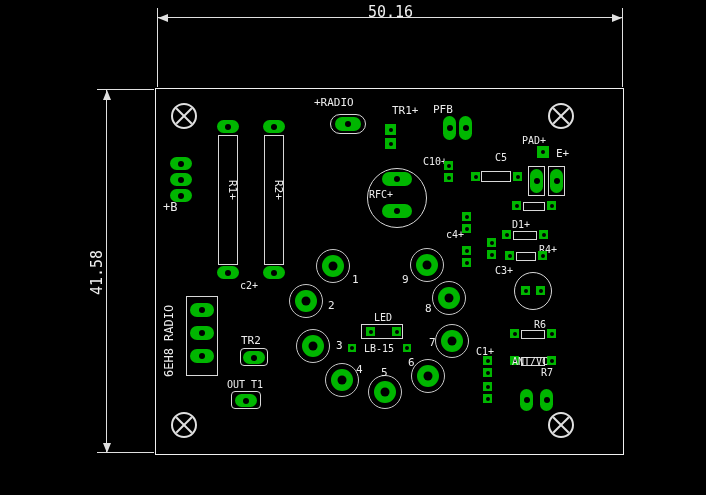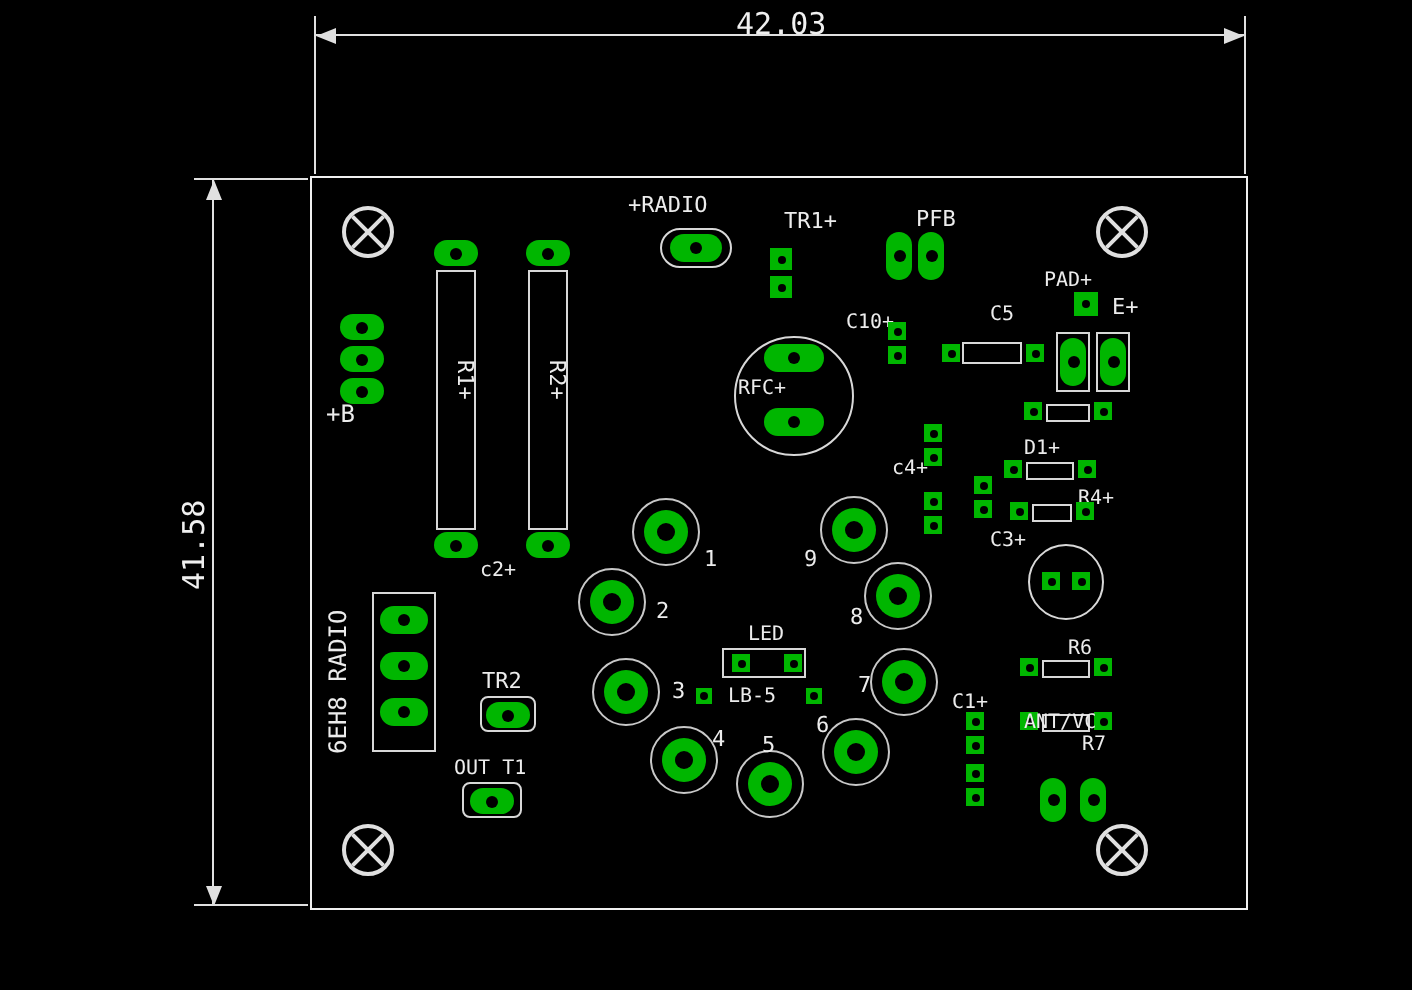--- a/index.html
+++ b/index.html
@@ -48,21 +48,21 @@
 </head>
 <body>
 
 <div id="canvas">
 
   <div class="ln" style="left:157px;top:8px;width:1px;height:79px"></div>
   <div class="ln" style="left:622px;top:8px;width:1px;height:79px"></div>
   <div class="ln" style="left:157px;top:17px;width:466px;height:1px"></div>
   <div class="ar ar-l" style="left:158px;top:14px"></div>
   <div class="ar ar-r" style="left:612px;top:14px"></div>
-  <div class="dimtxt" style="left:368px;top:5px">42.03</div>
+  <div class="dimtxt" style="left:368px;top:5px">50.16</div>
 
   <div class="ln" style="left:97px;top:89px;width:57px;height:1px"></div>
   <div class="ln" style="left:97px;top:452px;width:57px;height:1px"></div>
   <div class="ln" style="left:106px;top:89px;width:1px;height:364px"></div>
   <div class="ar ar-u" style="left:103px;top:90px"></div>
   <div class="ar ar-d" style="left:103px;top:443px"></div>
   <div class="dimtxt vtext" style="left:90px;top:295px">41.58</div>
 
   <div class="outline" style="left:155px;top:88px;width:469px;height:367px;border-color:#f0f0f0"></div>
 
@@ -121,21 +121,21 @@
     </div>
 
   <div class="silk" style="left:392px;top:105px">TR1+</div>
   <div class="pad sq11" style="left:385px;top:124px">
       <div class="hole sm"></div>
     </div>
   <div class="pad sq11" style="left:385px;top:138px">
       <div class="hole sm"></div>
     </div>
 
-  <div class="silk" style="left:458px;top:104px">PFB</div>
+  <div class="silk" style="left:433px;top:104px">PFB</div>
   <div class="pad ov" style="left:443px;top:116px">
       <div class="hole"></div>
     </div>
   <div class="pad ov" style="left:459px;top:116px">
       <div class="hole"></div>
     </div>
 
   <div class="silk f10" style="left:522px;top:136px">PAD+</div>
   <div class="pad sq12" style="left:537px;top:146px">
       <div class="hole sm"></div>
@@ -330,21 +330,21 @@
 
   <div class="silk f10" style="left:374px;top:313px">LED</div>
   <div class="outline" style="left:361px;top:324px;width:42px;height:15px"></div>
   <div class="pad sq9" style="left:366px;top:327px">
       <div class="hole sm"></div>
     </div>
   <div class="pad sq9" style="left:392px;top:327px">
       <div class="hole sm"></div>
     </div>
 
-  <div class="silk f10" style="left:364px;top:344px">LB-5</div>
+  <div class="silk f10" style="left:364px;top:344px">LB-15</div>
   <div class="pad sq8" style="left:348px;top:344px">
       <div class="hole sm"></div>
     </div>
   <div class="pad sq8" style="left:403px;top:344px">
       <div class="hole sm"></div>
     </div>
 
   <div class="silk" style="left:241px;top:335px">TR2</div>
   <div class="outline" style="left:240px;top:348px;width:28px;height:18px;border-radius:4px"></div>
   <div class="pad oh" style="left:243px;top:351px">

